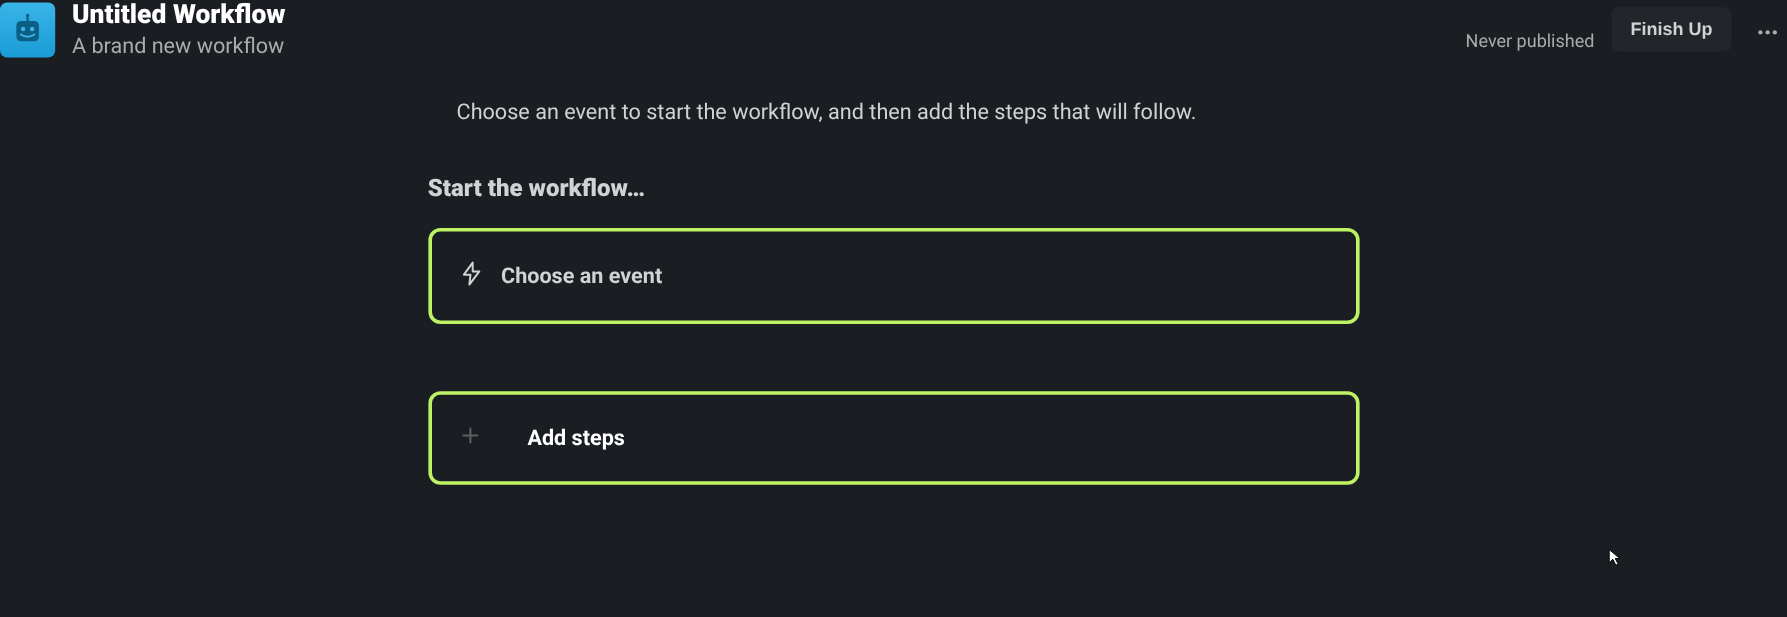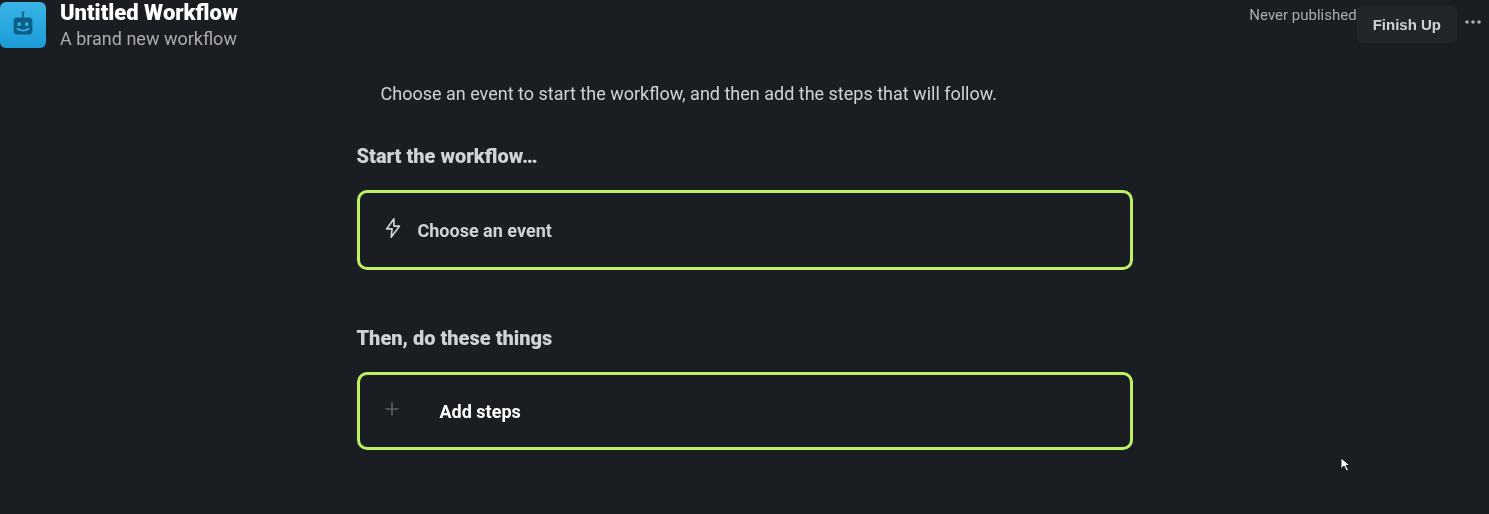--- a/index.html
+++ b/index.html
@@ -51,21 +51,22 @@
       font-weight: 900;
       line-height: 1.2;
     }
     .workflow-subtitle {
       color: #ababad;
       font-size: 18px;
       font-weight: 400;
     }
     .header-right {
       display: flex;
-      align-items: flex-start;
+      align-items: flex-end;
+      gap: 14px;
     }
     .publish-status {
       color: #ababad;
       font-size: 15px;
     }
     .finish-button {
       background-color: rgba(255,255,255,0.04);
       border: none;
       color: #d1d2d3;
       font-size: 15px;
@@ -191,21 +192,20 @@
 
   <div class="action-card">
     <span class="lightning-icon">
       <svg viewBox="0 0 24 24">
         <path d="M13 2 L5 13 L11 13 L10 22 L19 10 L13 10 Z" stroke-width="1.8" stroke-linejoin="round" stroke-linecap="round"></path>
       </svg>
     </span>
     <span class="action-label">Choose an event</span>
   </div>
 
-  <div class="section-heading">Then, do these things</div>
 
   <div class="action-card disabled">
     <span class="plus-icon">
       <svg viewBox="0 0 24 24">
         <line x1="12" y1="5" x2="12" y2="19" stroke-width="2" stroke-linecap="round"></line>
         <line x1="5" y1="12" x2="19" y2="12" stroke-width="2" stroke-linecap="round"></line>
       </svg>
     </span>
     <span class="action-label">Add steps</span>
   </div>

